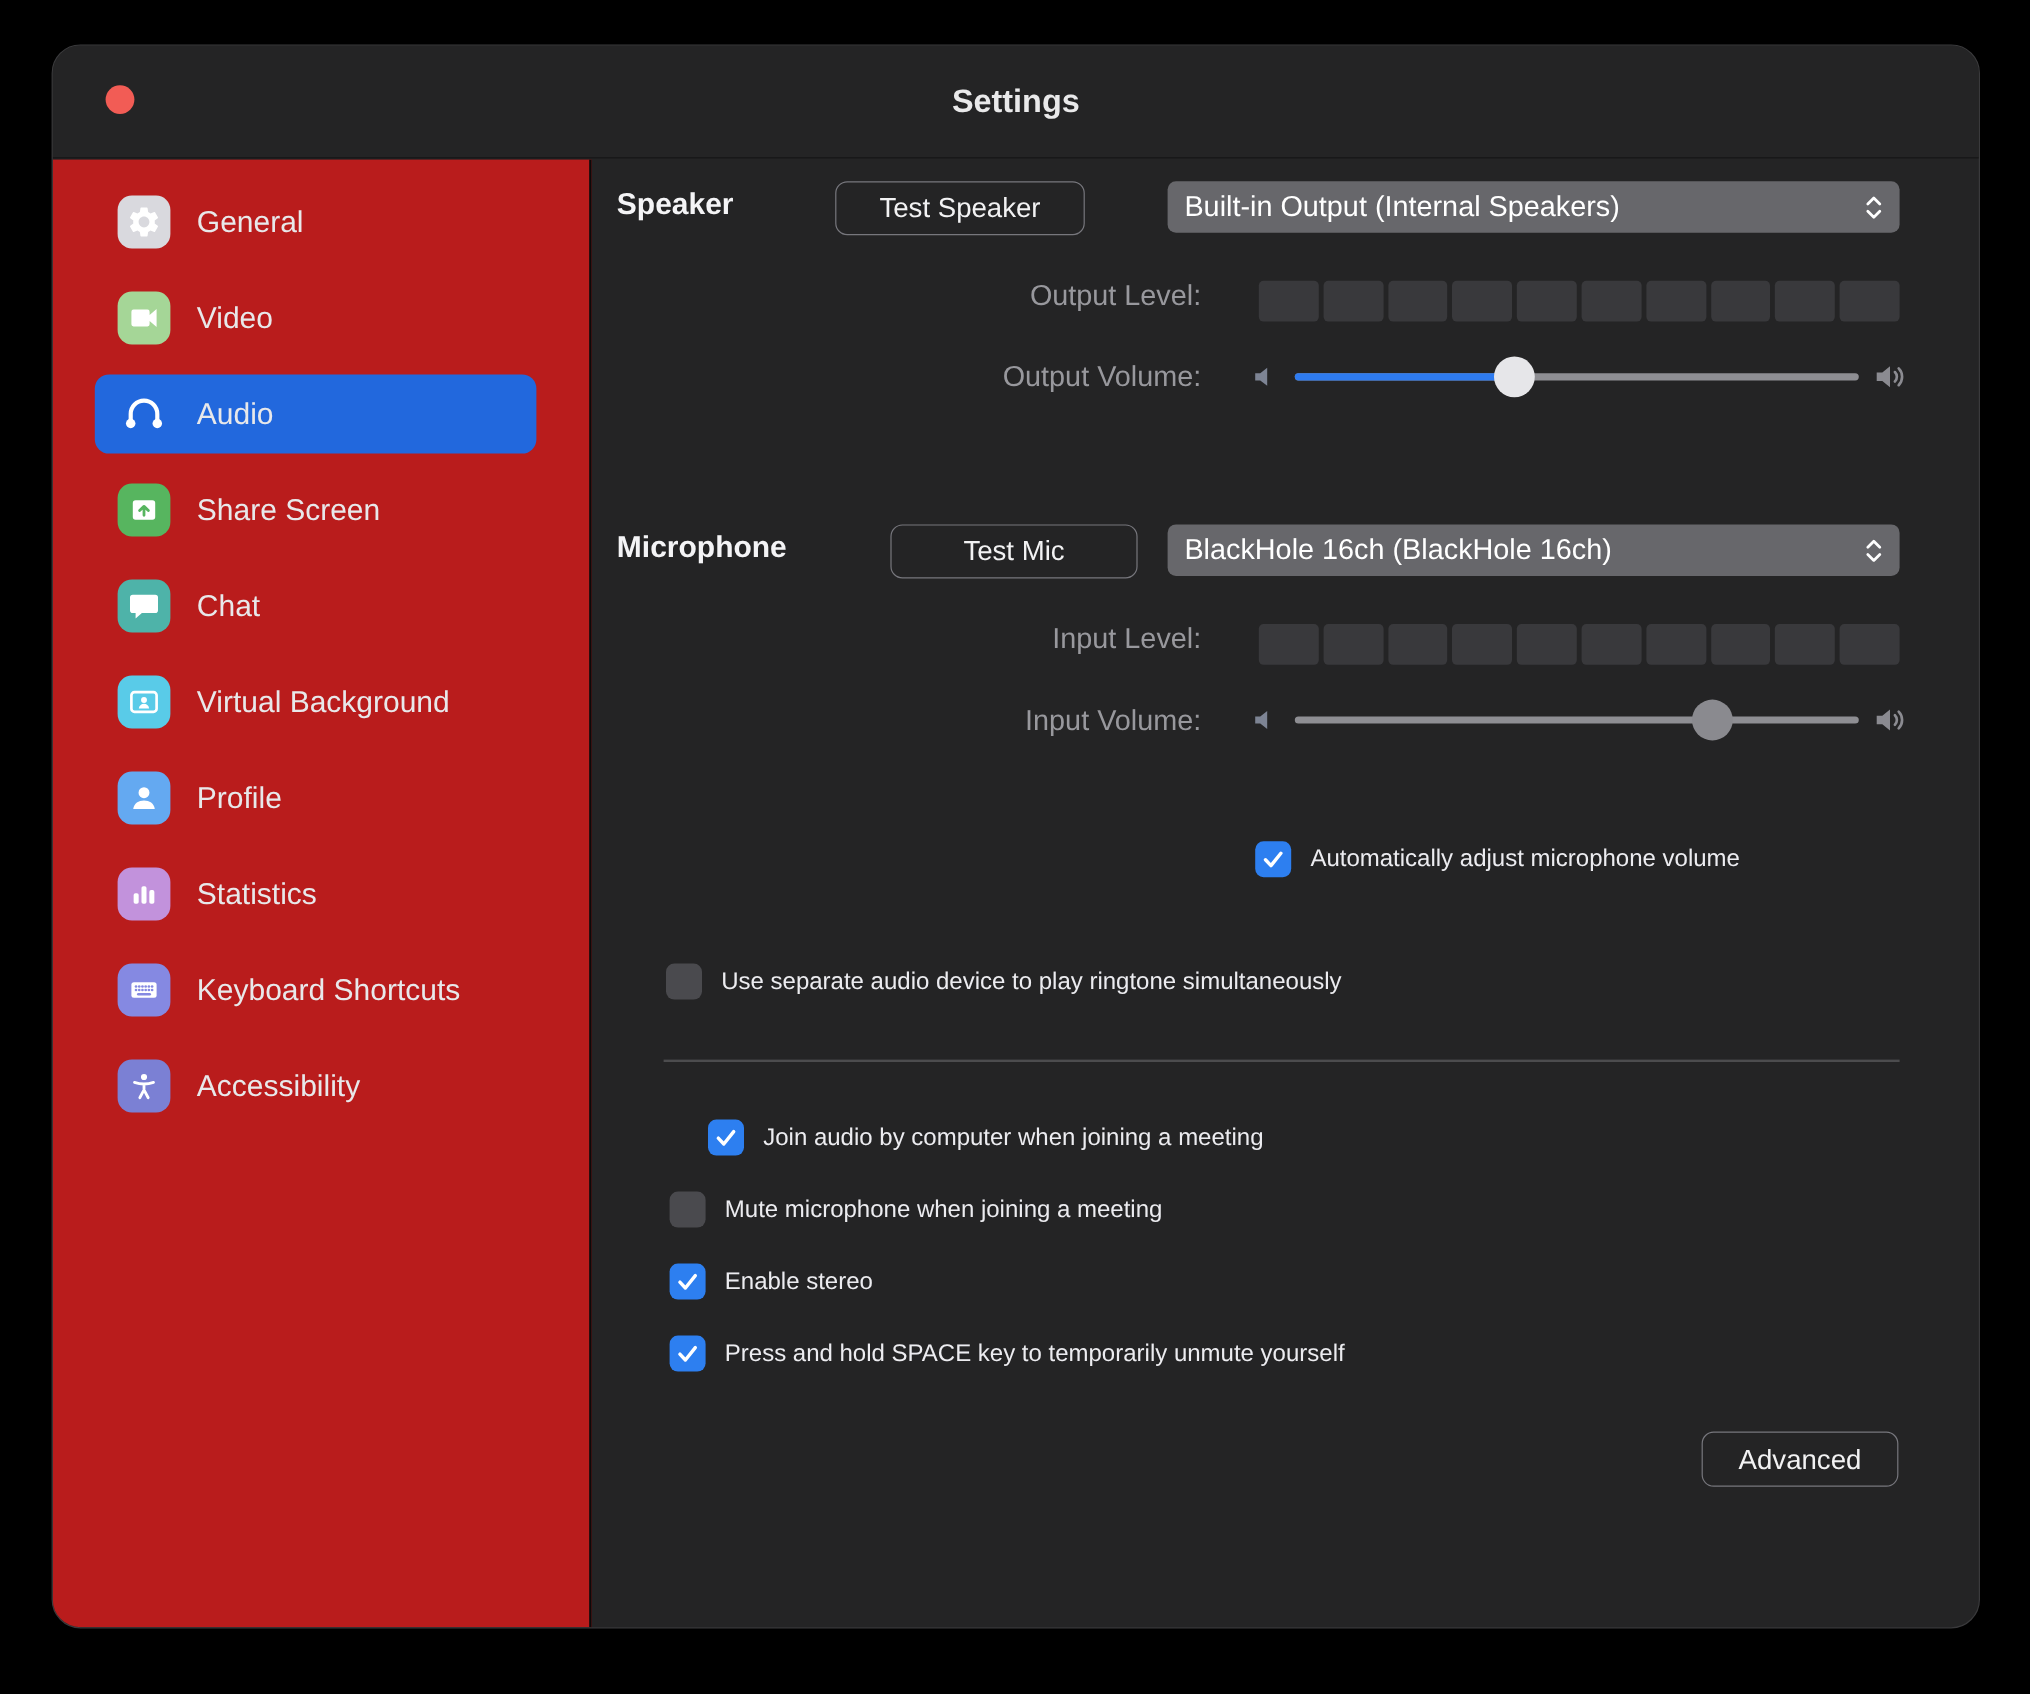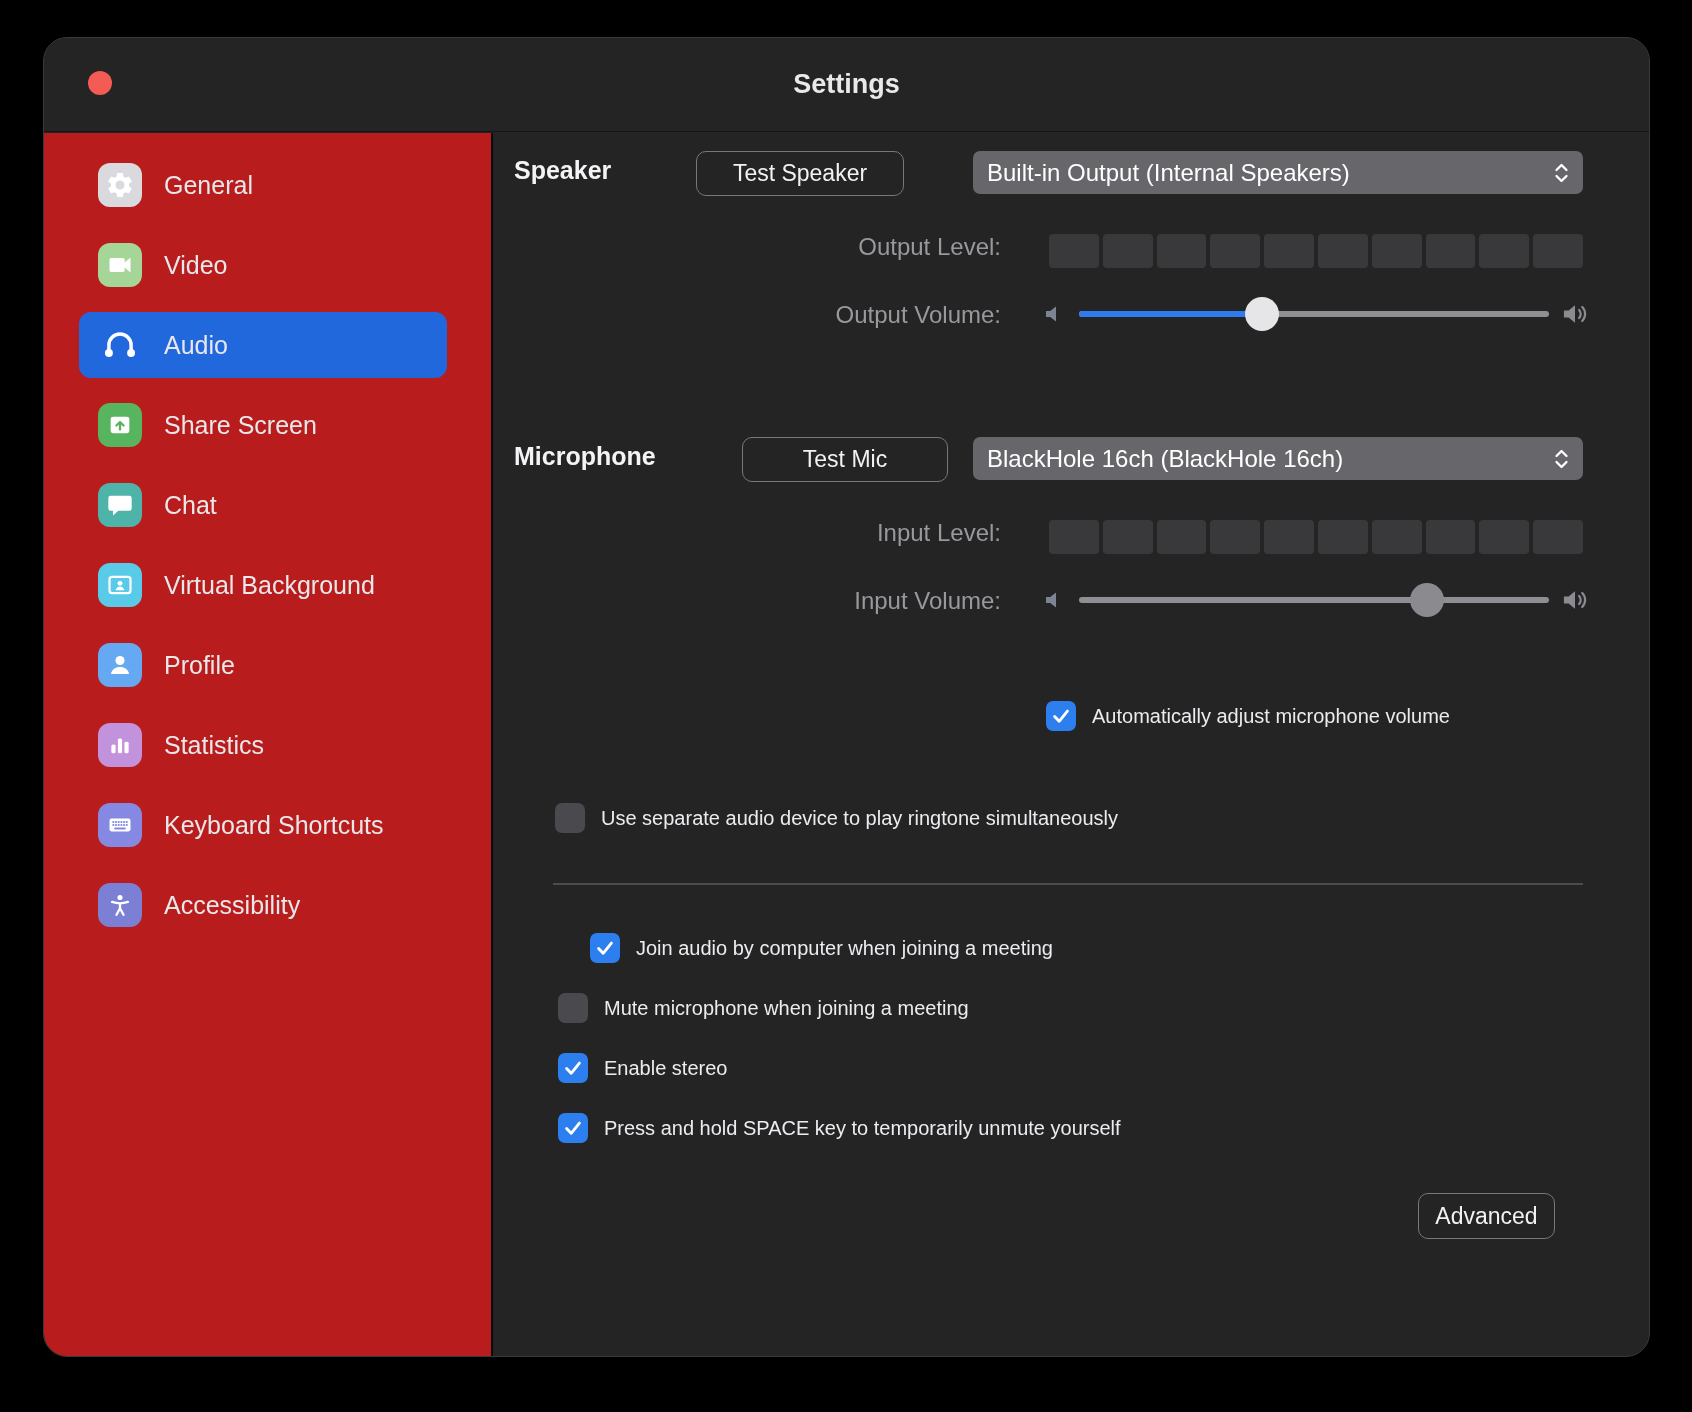--- a/index.html
+++ b/index.html
@@ -317,16 +317,16 @@
 
     <div class="cb-row abs" style="left:63px; top:980px;">
       <div class="cb on" style="background: rgb(45, 127, 240);">
         <svg width="22" height="22" viewBox="0 0 24 24">
             <path d="M5 12.5 10 17.8 19 6.6" fill="none" stroke="#fff" stroke-width="3.1" stroke-linecap="round" stroke-linejoin="round"></path>
           </svg>
       </div>
       <span class="cb-label">Press and hold SPACE key to temporarily unmute yourself</span>
     </div>
 
-    <button class="btn abs" style="left:923px; top:1060px; width:137px; height:46px;">Advanced</button>
+    <button class="btn abs" style="left:923px; top:1060px; width:164px; height:46px;">Advanced</button>
 
   </div>
 </div>
 
 </body></html>

